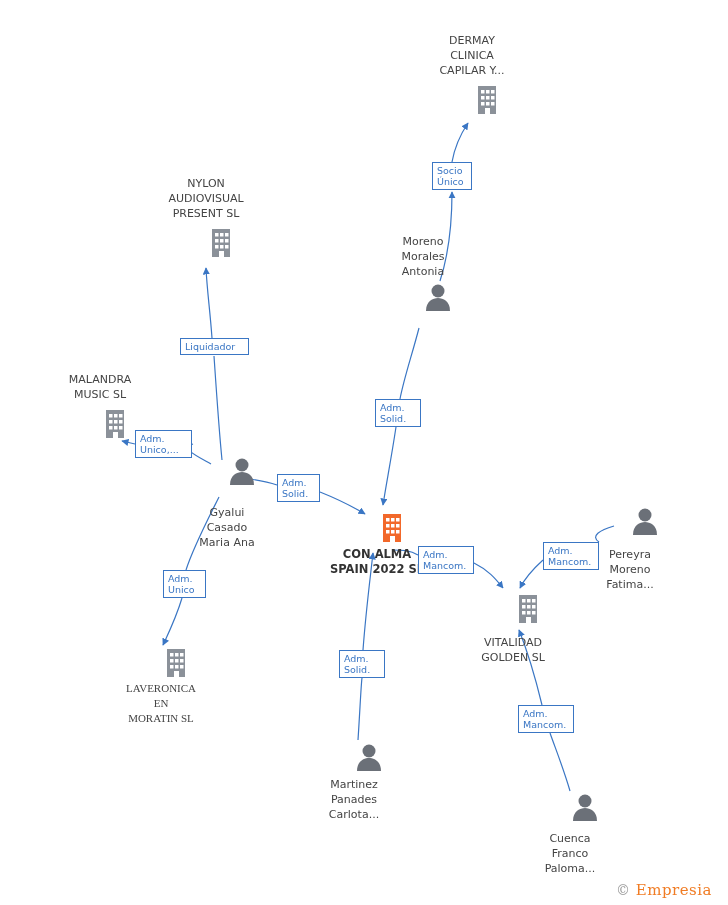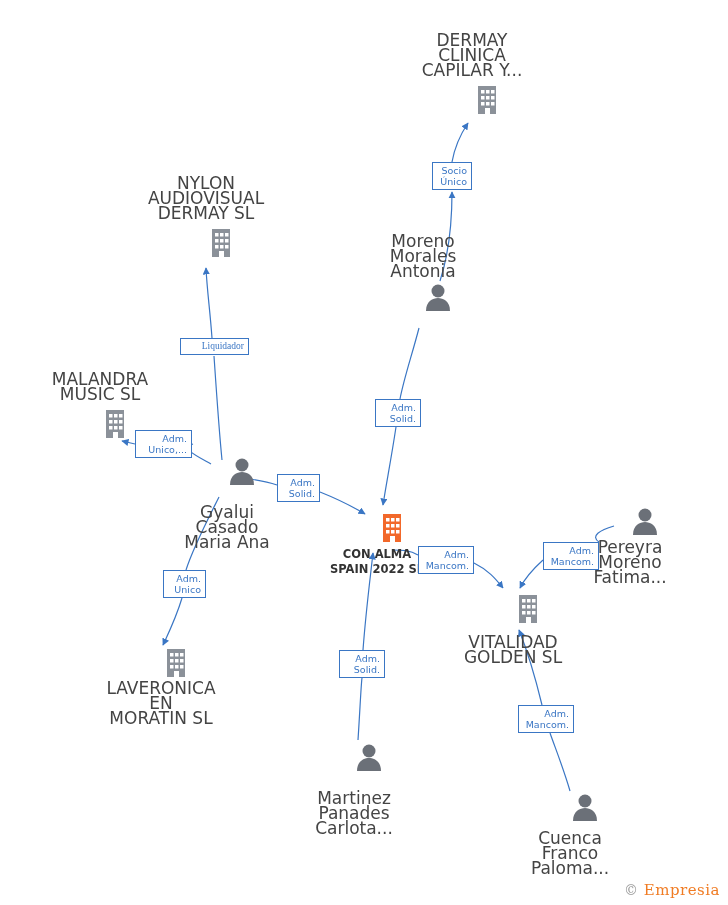--- a/index.html
+++ b/index.html
@@ -19,21 +19,21 @@
     left: 0;
     top: 0;
     width: 728px;
     height: 905px;
   }
   .node {
     position: absolute;
     text-align: center;
   }
   .node-label {
-    font-size: 17px;
+    font-size: 11px;
     line-height: 15px;
     color: #444444;
     white-space: pre-line;
     width: 120px;
     margin-left: -60px;
     left: 50%;
     position: relative;
   }
   .node-label.center-company {
     color: #333333;
@@ -47,27 +47,27 @@
     position: relative;
   }
   .edge-label {
     position: absolute;
     background: #ffffff;
     border: 1px solid #3a76c4;
     color: #3a76c4;
     font-size: 9.5px;
     line-height: 11px;
     padding: 2px 4px;
-    text-align: right;
+    text-align: left;
     white-space: pre-line;
     box-sizing: border-box;
   }
   .watermark {
     position: absolute;
-    right: 8px;
+    right: 16px;
     bottom: 6px;
     font-size: 15px;
     color: #f07c24;
     font-family: "DejaVu Serif", "Liberation Serif", serif;
     letter-spacing: 0.5px;
   }
   .watermark .c {
     color: #999999;
     font-size: 14px;
   }
@@ -130,21 +130,21 @@
         <rect x="14" y="20" width="3.5" height="3.5" fill="#ffffff"></rect>
         <rect x="19" y="20" width="3.5" height="3.5" fill="#ffffff"></rect>
         <rect x="13" y="26" width="5" height="6" fill="#ffffff"></rect>
       </svg>
   </div>
 </div>
 
 <div class="node" style="left:206px; top:176px; width:0;">
   <div class="node-label">NYLON
 AUDIOVISUAL
-DERMAY SL</div>
+PRESENT SL</div>
   <div class="icon-wrap" style="margin-top:4px;">
     <svg width="30" height="34" viewBox="0 0 30 34">
         <rect x="6" y="4" width="18" height="28" fill="#8b9199"></rect>
         <rect x="9" y="8" width="3.5" height="3.5" fill="#ffffff"></rect>
         <rect x="14" y="8" width="3.5" height="3.5" fill="#ffffff"></rect>
         <rect x="19" y="8" width="3.5" height="3.5" fill="#ffffff"></rect>
         <rect x="9" y="14" width="3.5" height="3.5" fill="#ffffff"></rect>
         <rect x="14" y="14" width="3.5" height="3.5" fill="#ffffff"></rect>
         <rect x="19" y="14" width="3.5" height="3.5" fill="#ffffff"></rect>
         <rect x="9" y="20" width="3.5" height="3.5" fill="#ffffff"></rect>
@@ -218,21 +218,21 @@
   <div class="node-label center-company" style="margin-top:3px; white-space:normal; width:100px; margin-left:-50px;">CON ALMA SPAIN 2022  SL</div>
 </div>
 
 <div class="node" style="left:630px; top:505px; width:0;">
   <div class="icon-wrap">
     <svg width="30" height="34" viewBox="0 0 30 34">
         <circle cx="15" cy="10" r="6.5" fill="#6b7078"></circle>
         <path d="M 3 30 C 3 20 10 17 15 17 C 20 17 27 20 27 30 Z" fill="#6b7078"></path>
       </svg>
   </div>
-  <div class="node-label" style="margin-top:1px;">Pereyra
+  <div class="node-label" style="margin-top:8px;">Pereyra
 Moreno
 Fatima...</div>
 </div>
 
 <div class="node" style="left:513px; top:591px; width:0;">
   <div class="icon-wrap">
     <svg width="30" height="34" viewBox="0 0 30 34">
         <rect x="6" y="4" width="18" height="28" fill="#8b9199"></rect>
         <rect x="9" y="8" width="3.5" height="3.5" fill="#ffffff"></rect>
         <rect x="14" y="8" width="3.5" height="3.5" fill="#ffffff"></rect>
@@ -259,52 +259,52 @@
         <rect x="19" y="8" width="3.5" height="3.5" fill="#ffffff"></rect>
         <rect x="9" y="14" width="3.5" height="3.5" fill="#ffffff"></rect>
         <rect x="14" y="14" width="3.5" height="3.5" fill="#ffffff"></rect>
         <rect x="19" y="14" width="3.5" height="3.5" fill="#ffffff"></rect>
         <rect x="9" y="20" width="3.5" height="3.5" fill="#ffffff"></rect>
         <rect x="14" y="20" width="3.5" height="3.5" fill="#ffffff"></rect>
         <rect x="19" y="20" width="3.5" height="3.5" fill="#ffffff"></rect>
         <rect x="13" y="26" width="5" height="6" fill="#ffffff"></rect>
       </svg>
   </div>
-  <div class="node-label" style="margin-top:2px;">LAVERONICA
+  <div class="node-label" style="margin-top:2px;font-family:Liberation Serif, serif;">LAVERONICA
 EN
 MORATIN  SL</div>
 </div>
 
 <div class="node" style="left:354px; top:741px; width:0;">
   <div class="icon-wrap">
     <svg width="30" height="34" viewBox="0 0 30 34">
         <circle cx="15" cy="10" r="6.5" fill="#6b7078"></circle>
         <path d="M 3 30 C 3 20 10 17 15 17 C 20 17 27 20 27 30 Z" fill="#6b7078"></path>
       </svg>
   </div>
-  <div class="node-label" style="margin-top:16px;">Martinez
+  <div class="node-label" style="margin-top:2px;">Martinez
 Panades
 Carlota...</div>
 </div>
 
 <div class="node" style="left:570px; top:791px; width:0;">
   <div class="icon-wrap">
     <svg width="30" height="34" viewBox="0 0 30 34">
         <circle cx="15" cy="10" r="6.5" fill="#6b7078"></circle>
         <path d="M 3 30 C 3 20 10 17 15 17 C 20 17 27 20 27 30 Z" fill="#6b7078"></path>
       </svg>
   </div>
   <div class="node-label" style="margin-top:6px;">Cuenca
 Franco
 Paloma...</div>
 </div>
 
 <div class="edge-label" style="left:432px; top:162px; width:40px; height:28px;">Socio
 Único</div>
-<div class="edge-label" style="left:180px; top:338px; width:69px; height:17px; padding-top:2px;font-family:Liberation Serif, serif;">Liquidador</div>
+<div class="edge-label" style="left:180px; top:338px; width:69px; height:17px; padding-top:2px;">Liquidador</div>
 <div class="edge-label" style="left:135px; top:430px; width:57px; height:28px;">Adm.
 Unico,...</div>
 <div class="edge-label" style="left:375px; top:399px; width:46px; height:28px;">Adm.
 Solid.</div>
 <div class="edge-label" style="left:277px; top:474px; width:43px; height:28px;">Adm.
 Solid.</div>
 <div class="edge-label" style="left:163px; top:570px; width:43px; height:28px;">Adm.
 Unico</div>
 <div class="edge-label" style="left:418px; top:546px; width:56px; height:28px;">Adm.
 Mancom.</div>

